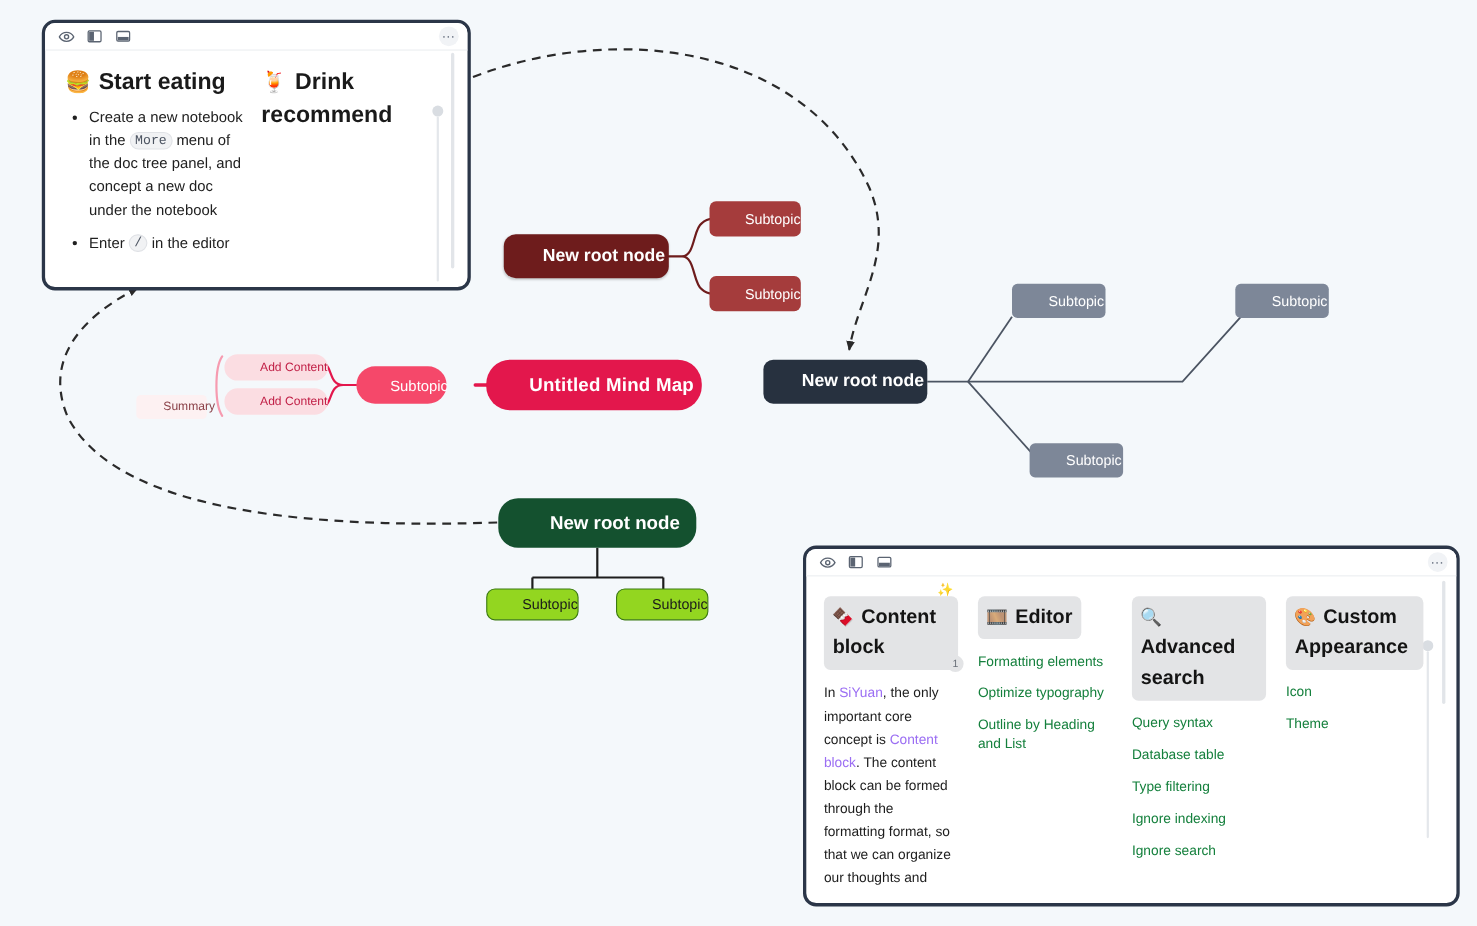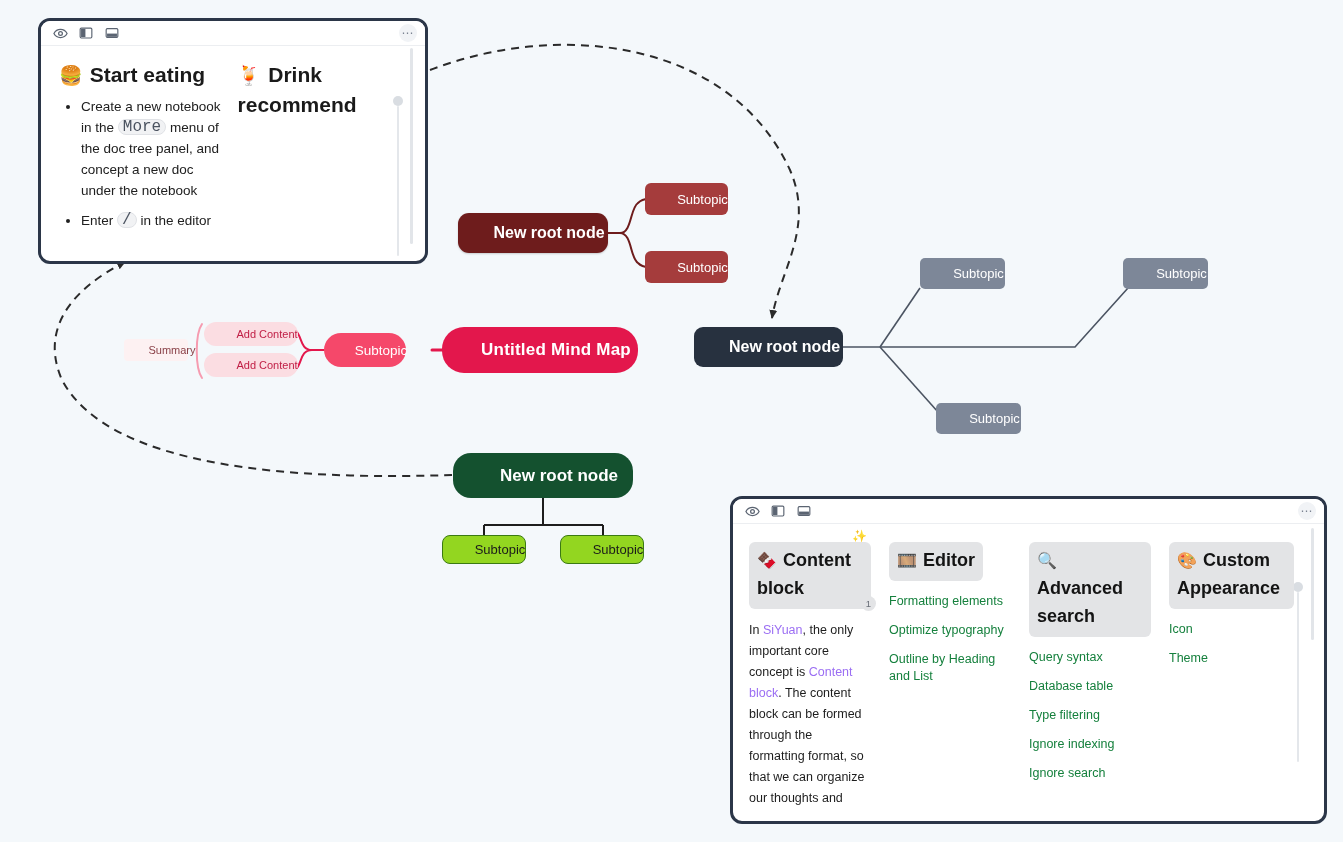--- a/index.html
+++ b/index.html
@@ -66,21 +66,21 @@
   .doc-h .emo{font-size:19px;margin-right:7px;}
   ul.doc-list{margin:2px 0 0 0;padding-left:22px;}
   ul.doc-list li{
     font-size:13.5px;line-height:21px;color:#202020;
     margin-bottom:9px;
   }
   .kbd{
     display:inline-block;
     background:#f1f2f4;border:1px solid #e0e2e6;border-radius:8px;
     font-family:"Liberation Mono", monospace;
-    font-size:16px;color:#4b5360;
+    font-size:12px;color:#4b5360;
     padding:0px 4px;line-height:14px;vertical-align:1px;
   }
   .lnk-purple{color:#9b6ef3;}
   .lnk-blue{color:#4a7dde;}
 
   
   .track{
     position:absolute;width:3px;background:#e2e5e9;border-radius:2px;
   }
   .thumb-dot{
@@ -269,21 +269,21 @@
 
   <div class="node n-root-navy" style="left:694px;top:327px;width:149px;height:40px;">New root node</div>
   <div class="node n-sub-gray" style="left:920px;top:258px;width:85px;height:31px;">Subtopic</div>
   <div class="node n-sub-gray" style="left:1123px;top:258px;width:85px;height:31px;">Subtopic</div>
   <div class="node n-sub-gray" style="left:936px;top:403px;width:85px;height:31px;">Subtopic</div>
 
   <div class="node n-title-pink" style="left:442px;top:327px;width:196px;height:46px;">Untitled Mind Map</div>
   <div class="node n-sub-pink" style="left:324px;top:333px;width:82px;height:34px;">Subtopic</div>
   <div class="node n-add-pink" style="left:204px;top:322px;width:94px;height:24px;">Add Content</div>
   <div class="node n-add-pink" style="left:204px;top:353px;width:94px;height:24px;">Add Content</div>
-  <div class="node n-summary" style="left:124px;top:339px;width:64px;height:22px;">Summary</div>
+  <div class="node n-summary" style="left:124px;top:359px;width:64px;height:22px;">Summary</div>
 
   <div class="node n-root-green" style="left:453px;top:453px;width:180px;height:45px;">New root node</div>
   <div class="node n-sub-green" style="left:442px;top:535px;width:84px;height:29px;">Subtopic</div>
   <div class="node n-sub-green" style="left:560px;top:535px;width:84px;height:29px;">Subtopic</div>
 
   <div class="card" style="left:730px;top:496px;width:597px;height:328px;">
     <div class="card-toolbar">
       <span class="tb-icon">
         <svg width="15" height="15" viewBox="0 0 24 24" fill="none" stroke="currentColor" stroke-width="2">
           <path d="M1.5 12S5 5.5 12 5.5 22.5 12 22.5 12 19 18.5 12 18.5 1.5 12 1.5 12z"></path>

